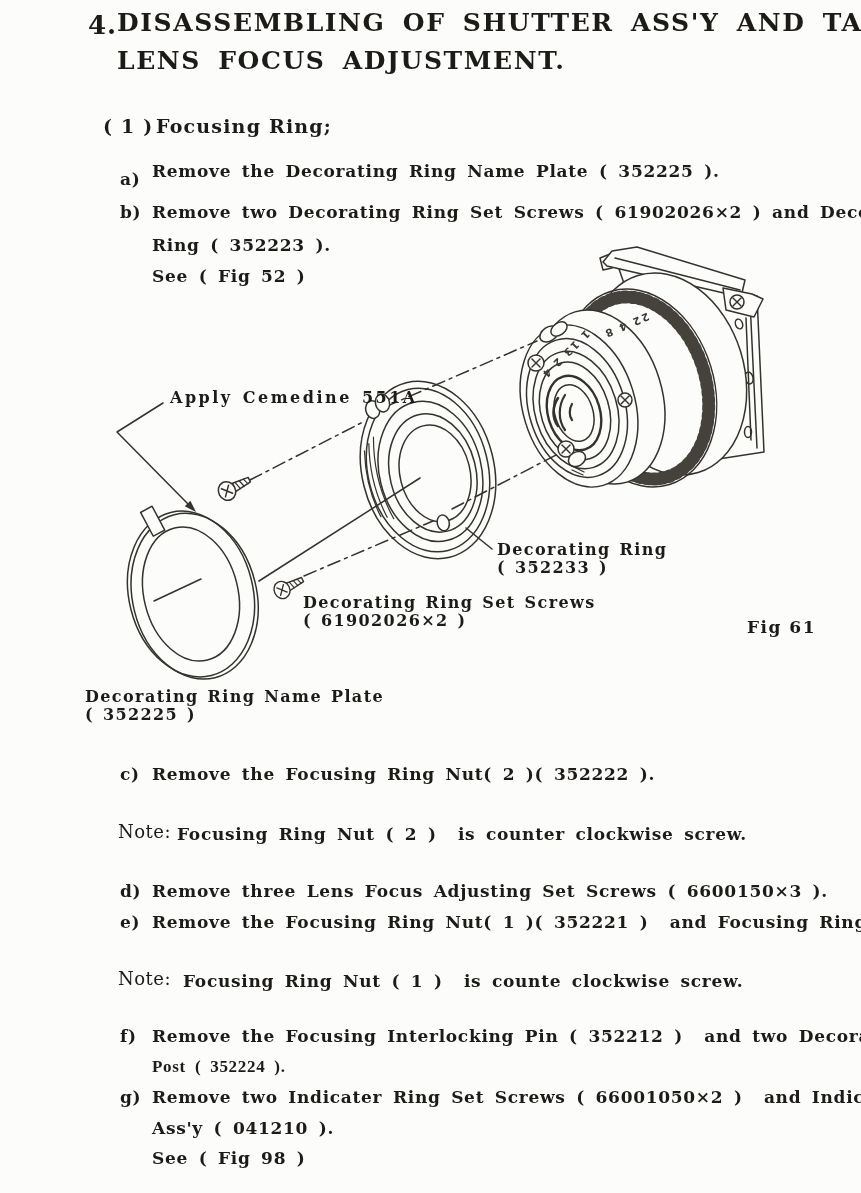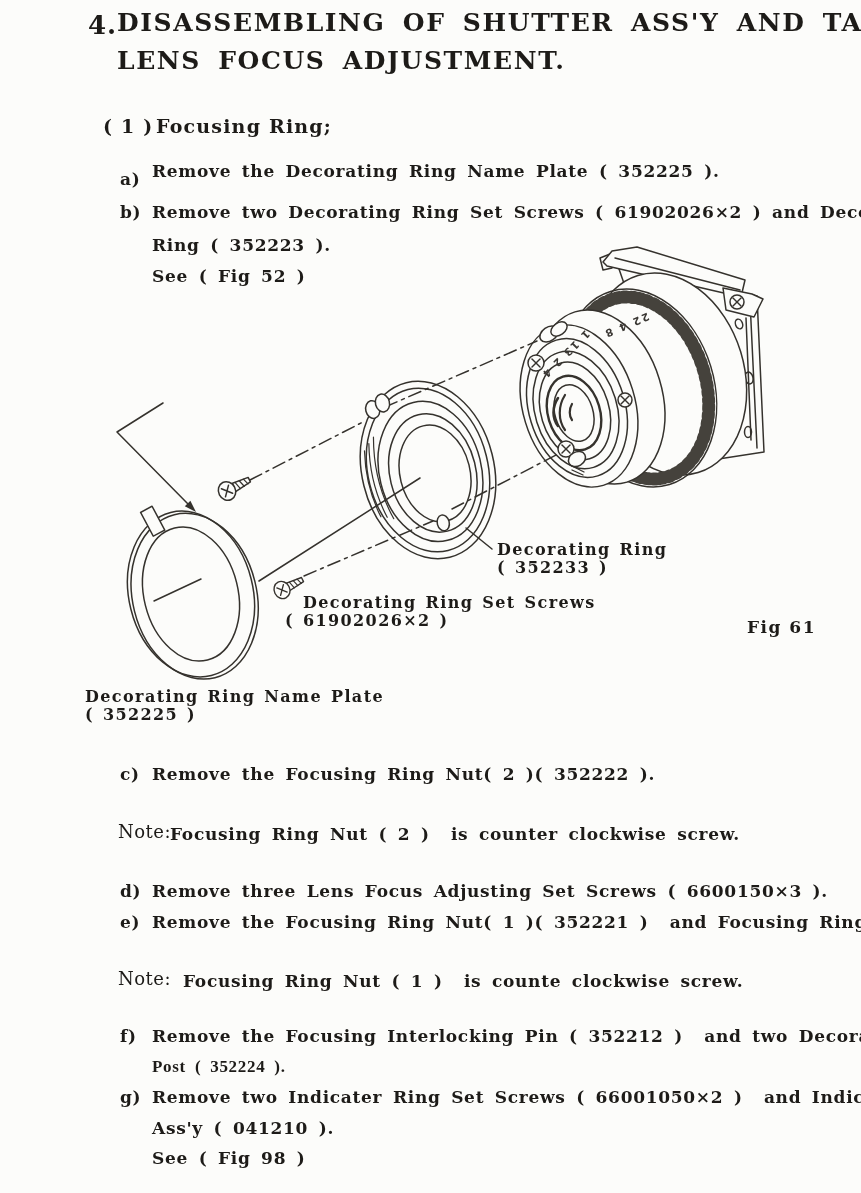--- a/index.html
+++ b/index.html
@@ -149,33 +149,34 @@
   <div class="t subsec" style="left:103px; top:115px;">( 1 )</div>
   <div class="t subsec" style="left:156px; top:115px;">Focusing Ring;</div>
 
   <div class="t body-line" style="left:120px; top:169px;">a)</div>
   <div class="t body-line" style="left:152px; top:161px;">Remove the Decorating Ring Name Plate ( 352225 ).</div>
   <div class="t body-line" style="left:120px; top:202px;">b)</div>
   <div class="t body-line" style="left:152px; top:202px;">Remove two Decorating Ring Set Screws ( 61902026×2 ) and Decorating</div>
   <div class="t body-line" style="left:152px; top:235px;">Ring ( 352223 ).</div>
   <div class="t body-line" style="left:152px; top:266px;">See ( Fig 52 )</div>
 
+  <div class="t fig-label" style="left:170px; top:388px; letter-spacing:2.5px; font-size:16px;">Apply Cemedine 551A</div>
   <div class="t fig-label" style="left:497px; top:540px;">Decorating Ring</div>
   <div class="t fig-label" style="left:497px; top:558px;">( 352233 )</div>
   <div class="t fig-label" style="left:303px; top:593px;">Decorating Ring Set Screws</div>
-  <div class="t fig-label" style="left:285px; top:611px;">( 61902026×2 )</div>
+  <div class="t fig-label" style="left:303px; top:611px;">( 61902026×2 )</div>
   <div class="t fig-caption" style="left:747px; top:617px;">Fig 61</div>
   <div class="t fig-label" style="left:85px; top:687px;">Decorating Ring Name Plate</div>
   <div class="t fig-label" style="left:85px; top:705px;">( 352225 )</div>
 
   <div class="t body-line" style="left:120px; top:764px;">c)</div>
   <div class="t body-line" style="left:152px; top:764px;">Remove the Focusing Ring Nut( 2 )( 352222 ).</div>
 
   <div class="t note-label" style="left:118px; top:821px;">Note:</div>
-  <div class="t body-line" style="left:170px; top:824px;">Focusing Ring Nut ( 2 )  is counter clockwise screw.</div>
+  <div class="t body-line" style="left:177px; top:824px;">Focusing Ring Nut ( 2 )  is counter clockwise screw.</div>
 
   <div class="t body-line" style="left:120px; top:881px;">d)</div>
   <div class="t body-line" style="left:152px; top:881px;">Remove three Lens Focus Adjusting Set Screws ( 6600150×3 ).</div>
   <div class="t body-line" style="left:120px; top:912px;">e)</div>
   <div class="t body-line" style="left:152px; top:912px;">Remove the Focusing Ring Nut( 1 )( 352221 )  and Focusing Ring ( 352220 ).</div>
 
   <div class="t note-label" style="left:118px; top:968px;">Note:</div>
   <div class="t body-line" style="left:183px; top:971px;">Focusing Ring Nut ( 1 )  is counte clockwise screw.</div>
 
   <div class="t body-line" style="left:120px; top:1026px;">f)</div>

